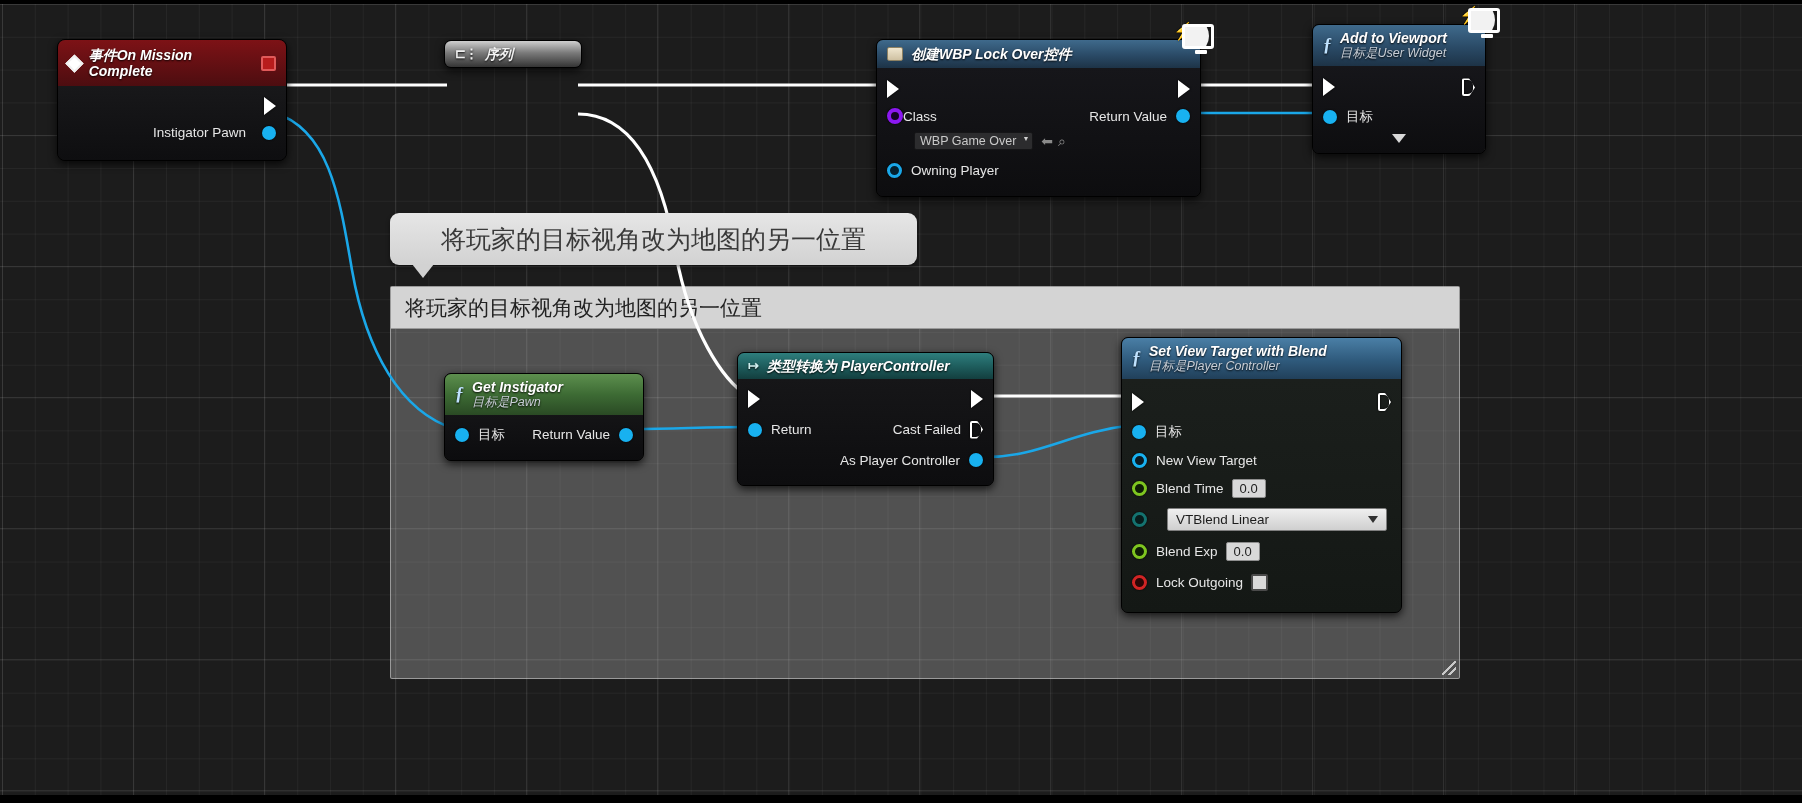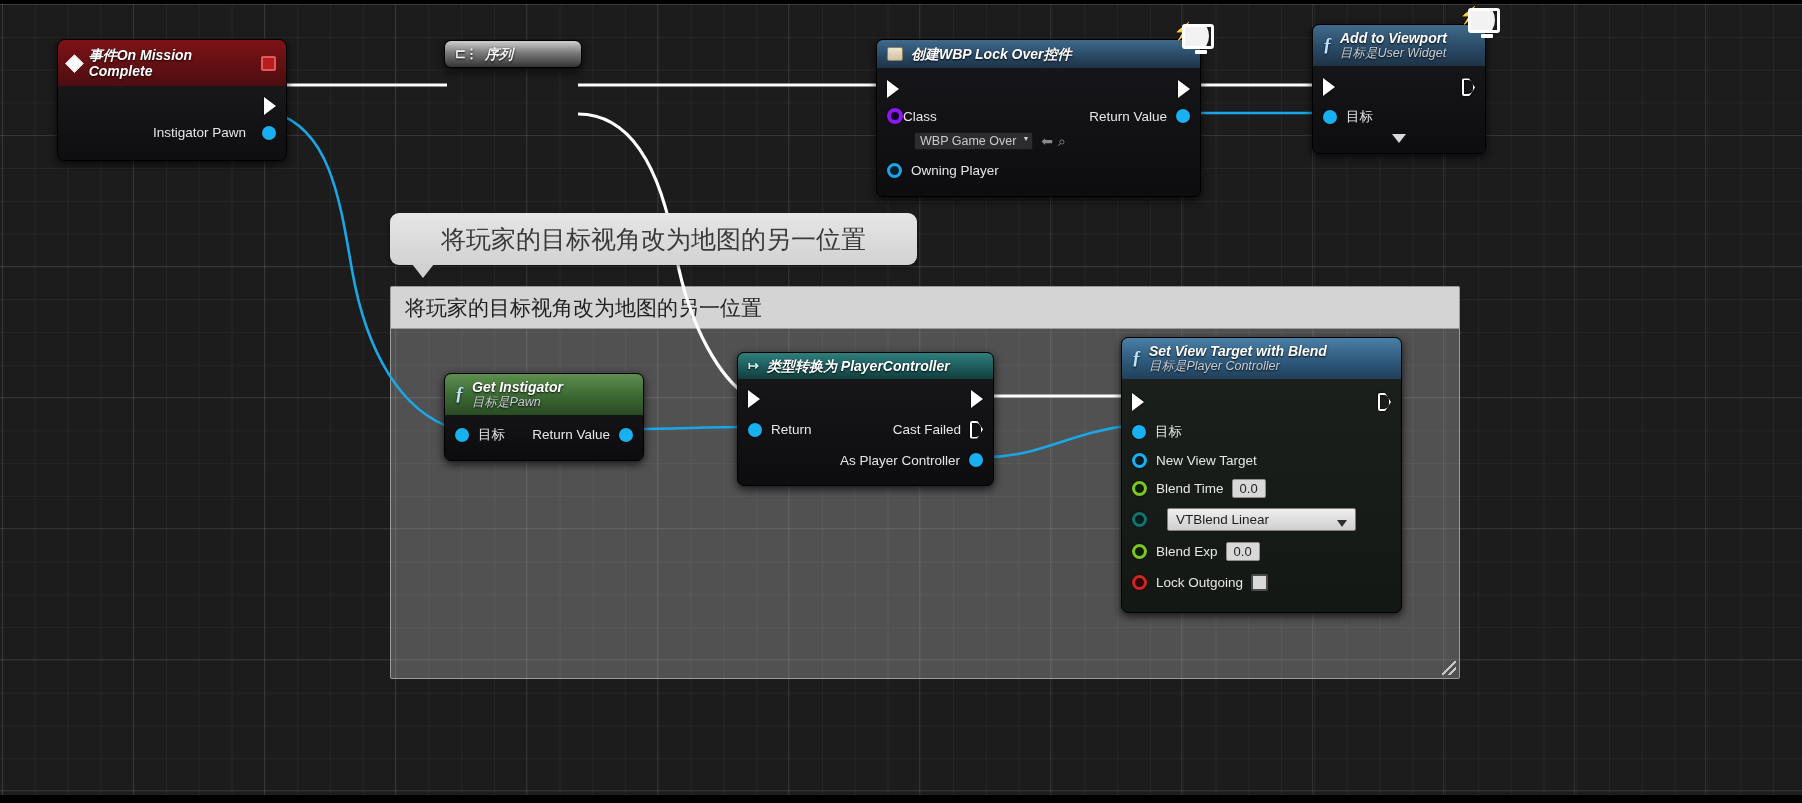--- a/index.html
+++ b/index.html
@@ -162,22 +162,22 @@
   #node-svt{ left:1121px; top:337px; width:281px; }
   #node-svt .hdr{ background:linear-gradient(180deg,#4a7fa6 0%,#2f5a7c 55%,#21405a 100%); padding:5px 10px 6px 10px; font-size:14px;}
   #node-svt .body{ background:linear-gradient(#1b1f1c,#141815); padding:6px 0 14px 0;}
   #node-svt .row{ height:28px; }
   .numbox{
     background:#d8d8d8; border:1px solid #8e8e8e; border-radius:2px;
     color:#202020; font-size:13px; padding:1px 7px; margin-left:8px; min-width:32px; text-align:center;
   }
   .selbox{
     background:linear-gradient(#efefef,#cfcfcf); border:1px solid #7e7e7e; border-radius:2px;
-    color:#1c1c1c; font-size:13.5px; padding:3px 8px; width:189px; position:relative;
-    display:flex; align-items:flex-end;
+    color:#1c1c1c; font-size:13.5px; padding:3px 8px; width:220px; position:relative;
+    display:flex; align-items:center;
   }
   .selbox .arrow{ margin-left:auto; width:0;height:0;border-style:solid;border-width:7px 5px 0 5px;border-color:#303030 transparent transparent transparent;}
   .chkbox{ width:17px;height:17px; background:#d9d9d9; border:2px solid #4a4a4a; border-radius:2px; margin-left:8px;}
 
   
   .monitor{
     position:absolute; z-index:45; width:38px; height:33px;
   }
   .monitor .scr{
     width:32px;height:25px;background:#1a1a1a;border:3px solid #fff;border-radius:3px;

